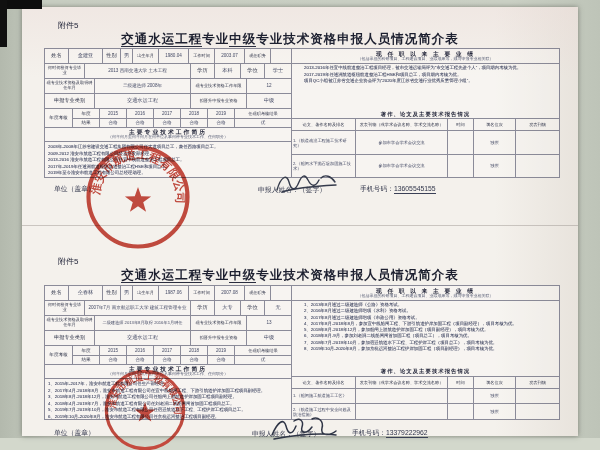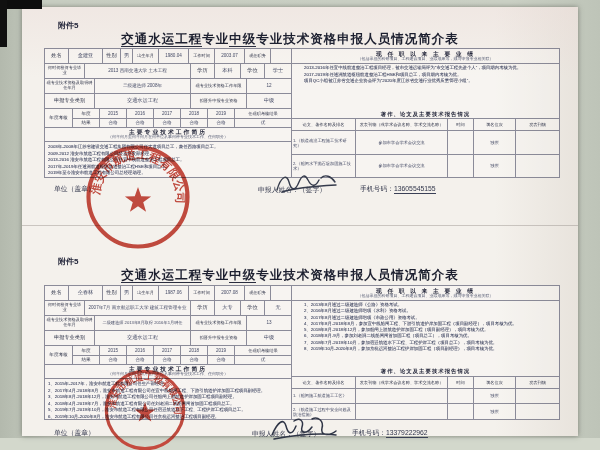--- a/index.html
+++ b/index.html
@@ -11,21 +11,21 @@
   .page{position:absolute;left:22px;top:7px;width:556px;height:429px;background:#f4f1ec;
     box-shadow:0 0 5px rgba(55,58,50,0.5);z-index:1;}
   .page::before{content:"";position:absolute;inset:0;
     background:linear-gradient(180deg,rgba(233,216,212,0.38),rgba(0,0,0,0) 70px),
                linear-gradient(90deg,rgba(0,0,0,0) 85%,rgba(205,196,185,0.30));pointer-events:none;}
   .mark-top{position:absolute;left:0;top:0;width:42px;height:9px;background:#0d0d0d;z-index:3;}
   .mark-left{position:absolute;left:0;top:0;width:7px;height:47px;background:#101010;z-index:3;}
   .crease{position:absolute;left:0;right:0;top:218px;height:1px;background:rgba(150,145,140,0.45);}
   .frm{position:absolute;left:0;width:556px;}
   .frm1{top:13px;} .frm2{top:249px;}
-  .att{position:absolute;left:36px;top:0;font-size:8px;font-weight:bold;color:#23263a;}
+  .att{position:absolute;left:36px;top:0;font-size:8px;font-weight:normal;color:#23263a;}
   .ttl{position:absolute;left:10px;right:30px;top:11px;text-align:center;font-size:12.5px;
     font-weight:bold;letter-spacing:1px;color:#1d2030;white-space:nowrap;}
   .ttl .u{border-bottom:1.5px solid #2a2d3f;}
   .tbl{position:absolute;left:22px;width:514px;border:1px solid var(--ln);display:flex;
     background:rgba(255,255,255,0.25);}
   .tbl1{top:28px;height:128px;} .tbl2{top:29px;height:133px;}
   .lp{width:246px;border-right:1px solid var(--ln);display:flex;flex-direction:column;flex:none;}
   .rp{flex:1;display:flex;flex-direction:column;min-width:0;}
   .r{display:flex;border-bottom:1px solid var(--ln);flex:none;min-height:0;}
   .h14{height:14px;} .h18{height:18px;} .h12{height:12px;}

